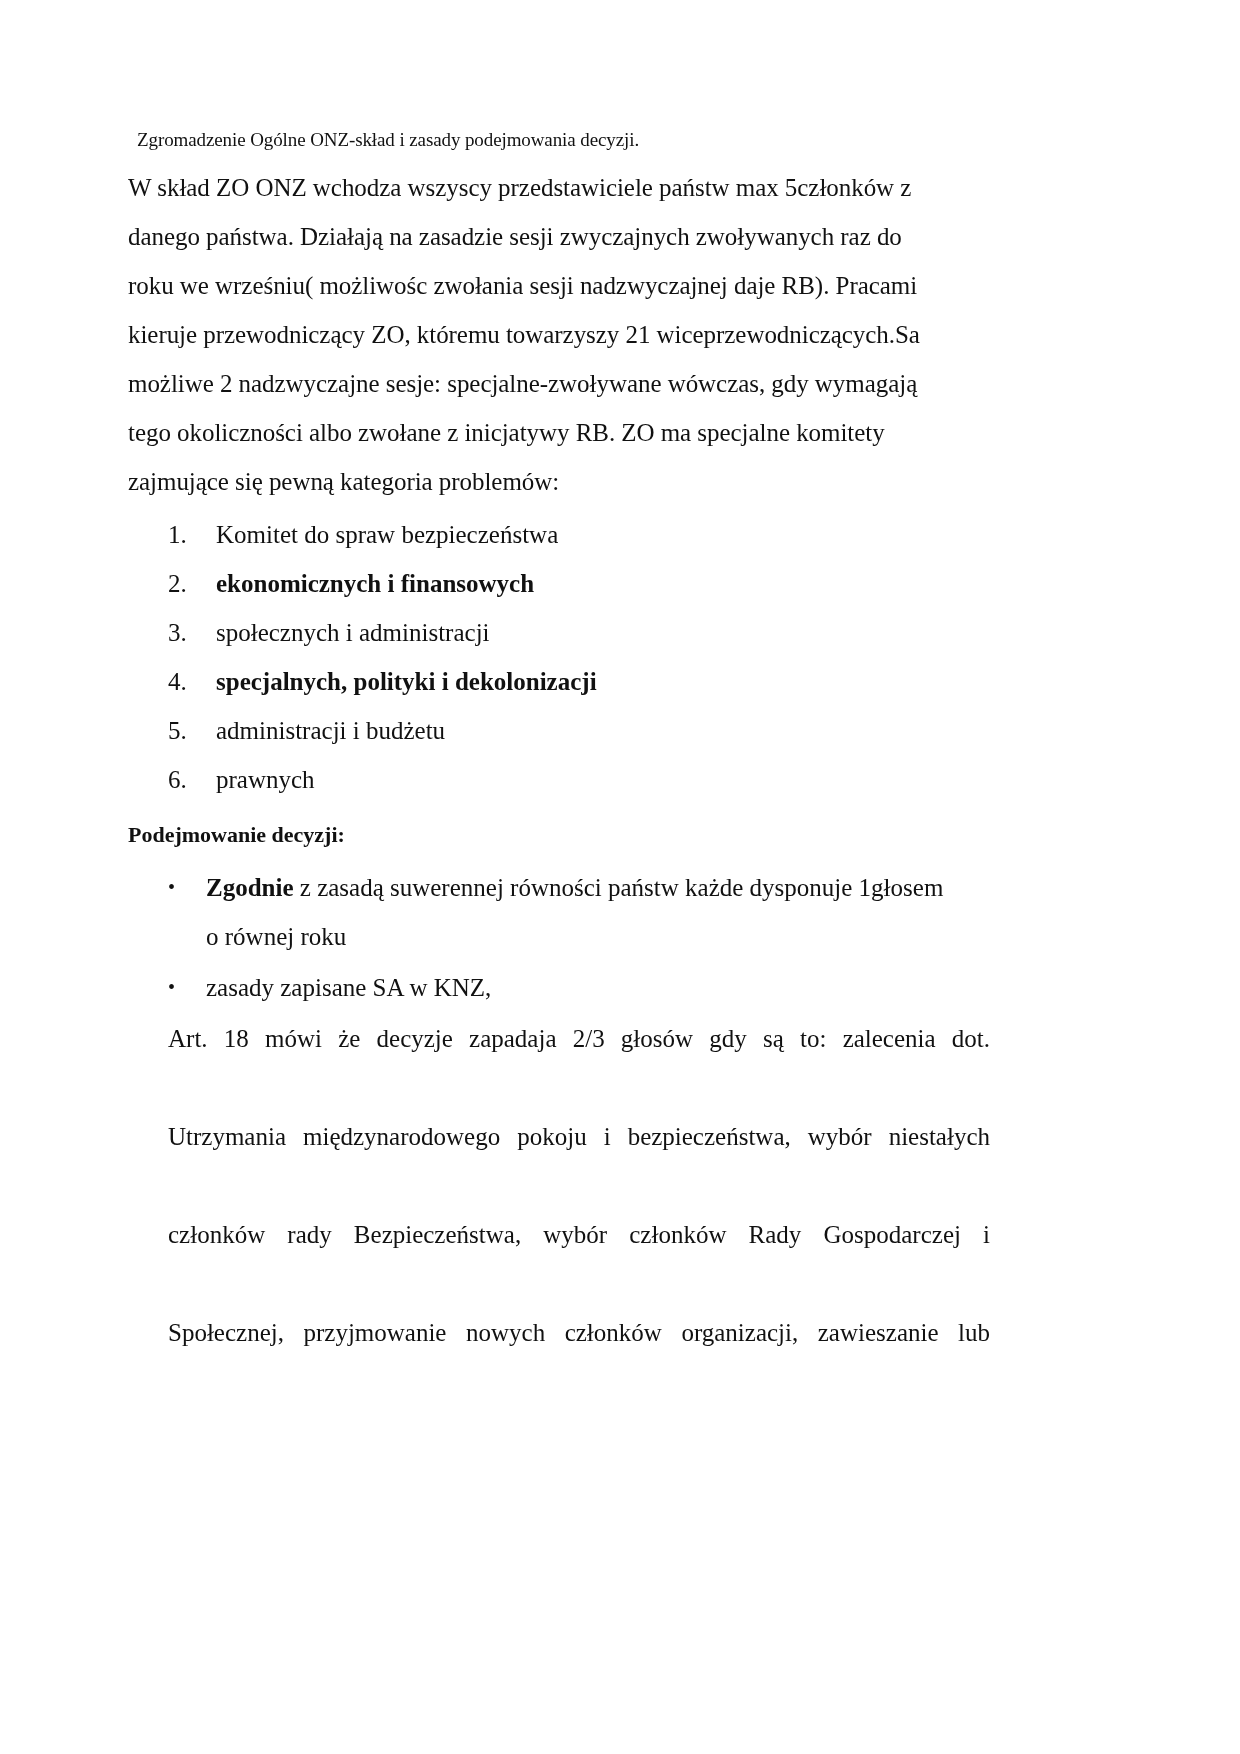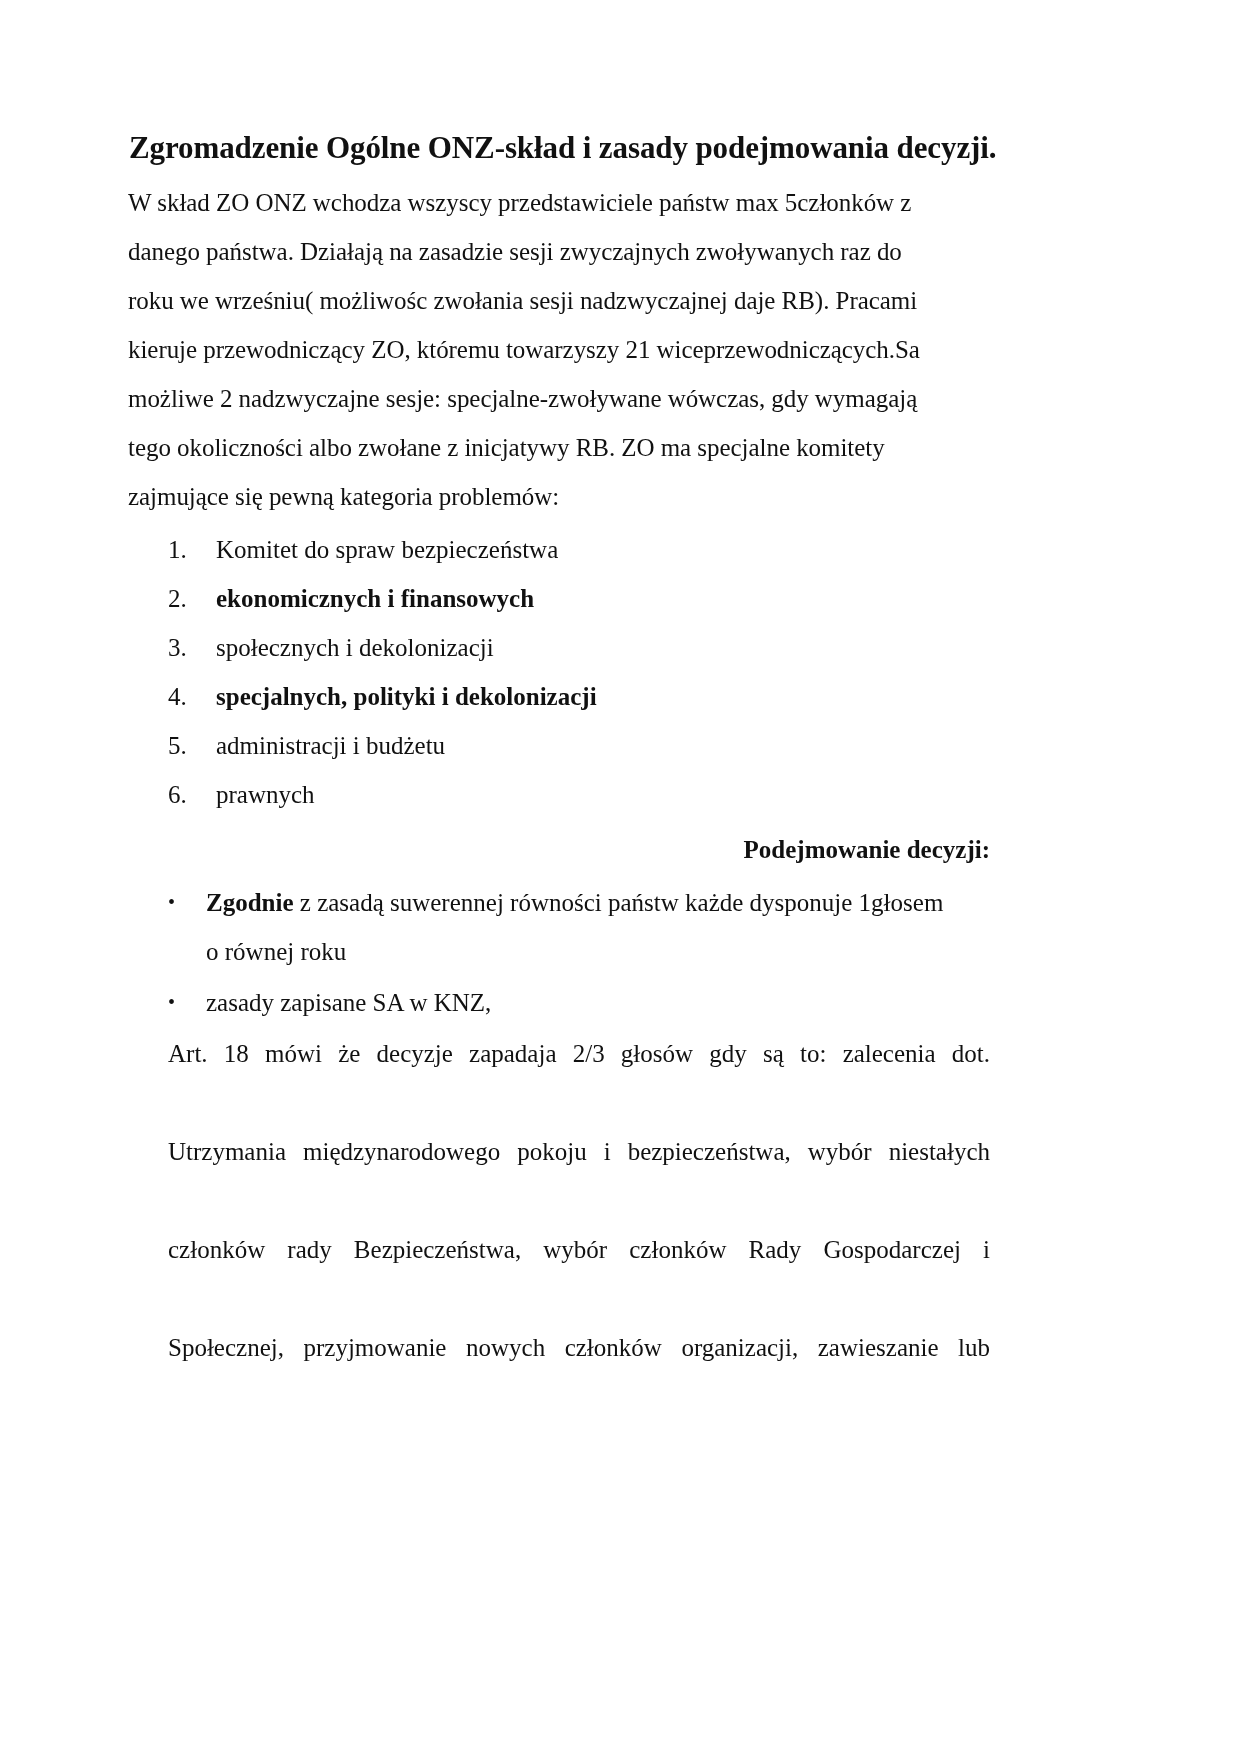--- a/index.html
+++ b/index.html
@@ -21,25 +21,25 @@
     overflow: hidden;
     box-sizing: border-box;
   }
   .content {
     position: absolute;
     left: 128px;
     top: 128px;
     width: 862px;
   }
   .doc-title {
-    font-size: 31px;
-    font-weight: bold;
+    font-size: 19px;
+    font-weight: normal;
     line-height: 1.30;
     letter-spacing: -0.1px;
-    margin: 0 0 10px 1px;
+    margin: 0 0 10px 9px;
     white-space: nowrap;
   }
   .para {
     font-size: 25px;
     line-height: 49px;
     text-align: justify;
     text-justify: inter-word;
     margin: 0;
     letter-spacing: -0.05px;
   }
@@ -62,25 +62,24 @@
     position: absolute;
     left: 40px;
     top: 0;
     width: 40px;
     text-align: left;
   }
   .numbered-list li.strong .item-text {
     font-weight: bold;
   }
   .section-head {
-    font-size: 25px;
+    font-size: 22px;
     line-height: 49px;
     font-weight: bold;
     margin: 6px 0 0 0;
-    text-align: right;
   }
   .bullet-list {
     list-style: none;
     margin: 4px 0 0 0;
     padding: 0;
   }
   .bullet-list li {
     position: relative;
     font-size: 25px;
     line-height: 49px;
@@ -145,21 +144,21 @@
       <li>
         <span class="num">1.</span>
         <span class="item-text">Komitet do spraw bezpieczeństwa</span>
       </li>
       <li class="strong">
         <span class="num">2.</span>
         <span class="item-text"> ekonomicznych i finansowych</span>
       </li>
       <li>
         <span class="num">3.</span>
-        <span class="item-text">społecznych i dekolonizacji</span>
+        <span class="item-text">społecznych i administracji</span>
       </li>
       <li class="strong">
         <span class="num">4.</span>
         <span class="item-text"> specjalnych, polityki i dekolonizacji</span>
       </li>
       <li>
         <span class="num">5.</span>
         <span class="item-text">  administracji i budżetu</span>
       </li>
       <li>

